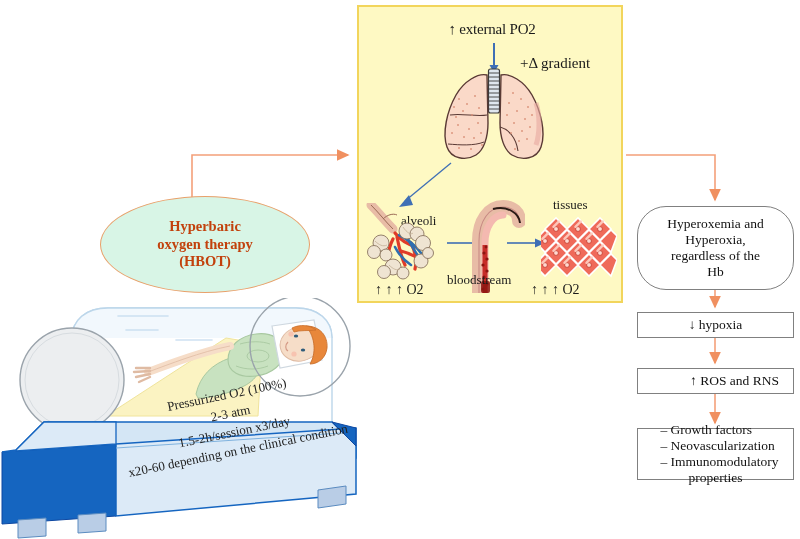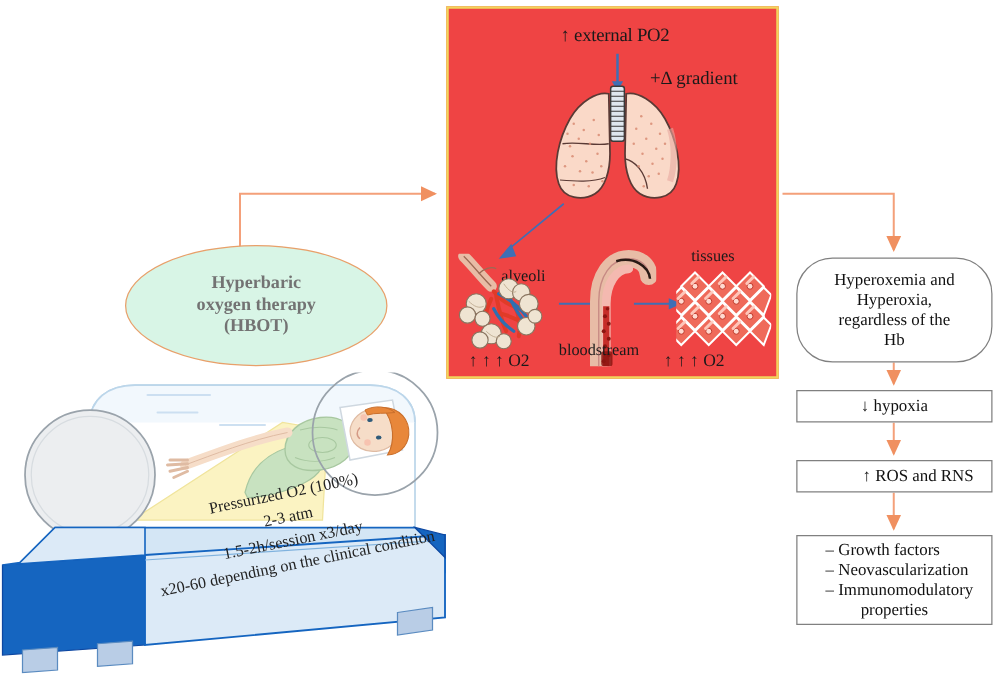--- a/index.html
+++ b/index.html
@@ -7,21 +7,21 @@
        font-family:"Liberation Serif",serif;color:#1a1a1a;}
 
   #stage{position:absolute;left:0;top:0;width:800px;height:539px;}
 
   
   .abs{position:absolute;}
 
   
   .yellow-panel{
     position:absolute;left:357px;top:5px;width:266px;height:298px;
-    border:2px solid #f2d55c;background:#ef4444;box-sizing:border-box;
+    border:2px solid #f2d55c;background:#fef9c3;box-sizing:border-box;
   }
 
   
   .panel-title{
     position:absolute;left:0;top:14px;width:266px;text-align:center;
     font-size:15px;letter-spacing:-0.2px;white-space:nowrap;
   }
   .grad-label{
     position:absolute;left:141px;top:48px;font-size:15px;white-space:nowrap;margin-left:20px;
   }
@@ -35,33 +35,33 @@
   .lbl-o2-tis{position:absolute;left:172px;top:275px;font-size:14px;white-space:nowrap;}
 
   
   .ellipse{
     position:absolute;left:100px;top:196px;width:210px;height:97px;
     border-radius:50%;background:#d8f5e6;border:1.6px solid #e8a06a;
     display:flex;align-items:center;justify-content:center;
     box-sizing:border-box;
   }
   .ellipse-text{
-    font-weight:bold;font-size:14.5px;line-height:1.22;text-align:center;color:#737373;
+    font-weight:bold;font-size:14.5px;line-height:1.22;text-align:center;color:#c2410c;
   }
 
   
   .flowbox{
     position:absolute;border:1.4px solid #808080;background:#ffffff;
     box-sizing:border-box;display:flex;align-items:center;justify-content:center;
     text-align:center;font-size:13.5px;line-height:1.2;color:#111;
   }
   #fb1{left:637px;top:206px;width:157px;height:84px;border-radius:29px;}
   #fb2{left:637px;top:312px;width:157px;height:26px;}
   #fb3{left:637px;top:368px;width:157px;height:26px;padding-left:38px;}
-  #fb4{left:637px;top:428px;width:157px;height:72px;}
+  #fb4{left:637px;top:428px;width:157px;height:52px;}
   #fb4 .inner{text-align:left;padding-left:8px;}
   #fb4 .last{text-align:center;padding-left:0;}
 
   
   .chamber-caption{
     position:absolute;left:78px;top:416px;width:300px;
     transform:rotate(-11.5deg);transform-origin:0 0;
     font-size:13px;line-height:1.45;text-align:center;color:#222;
     pointer-events:none;
   }

